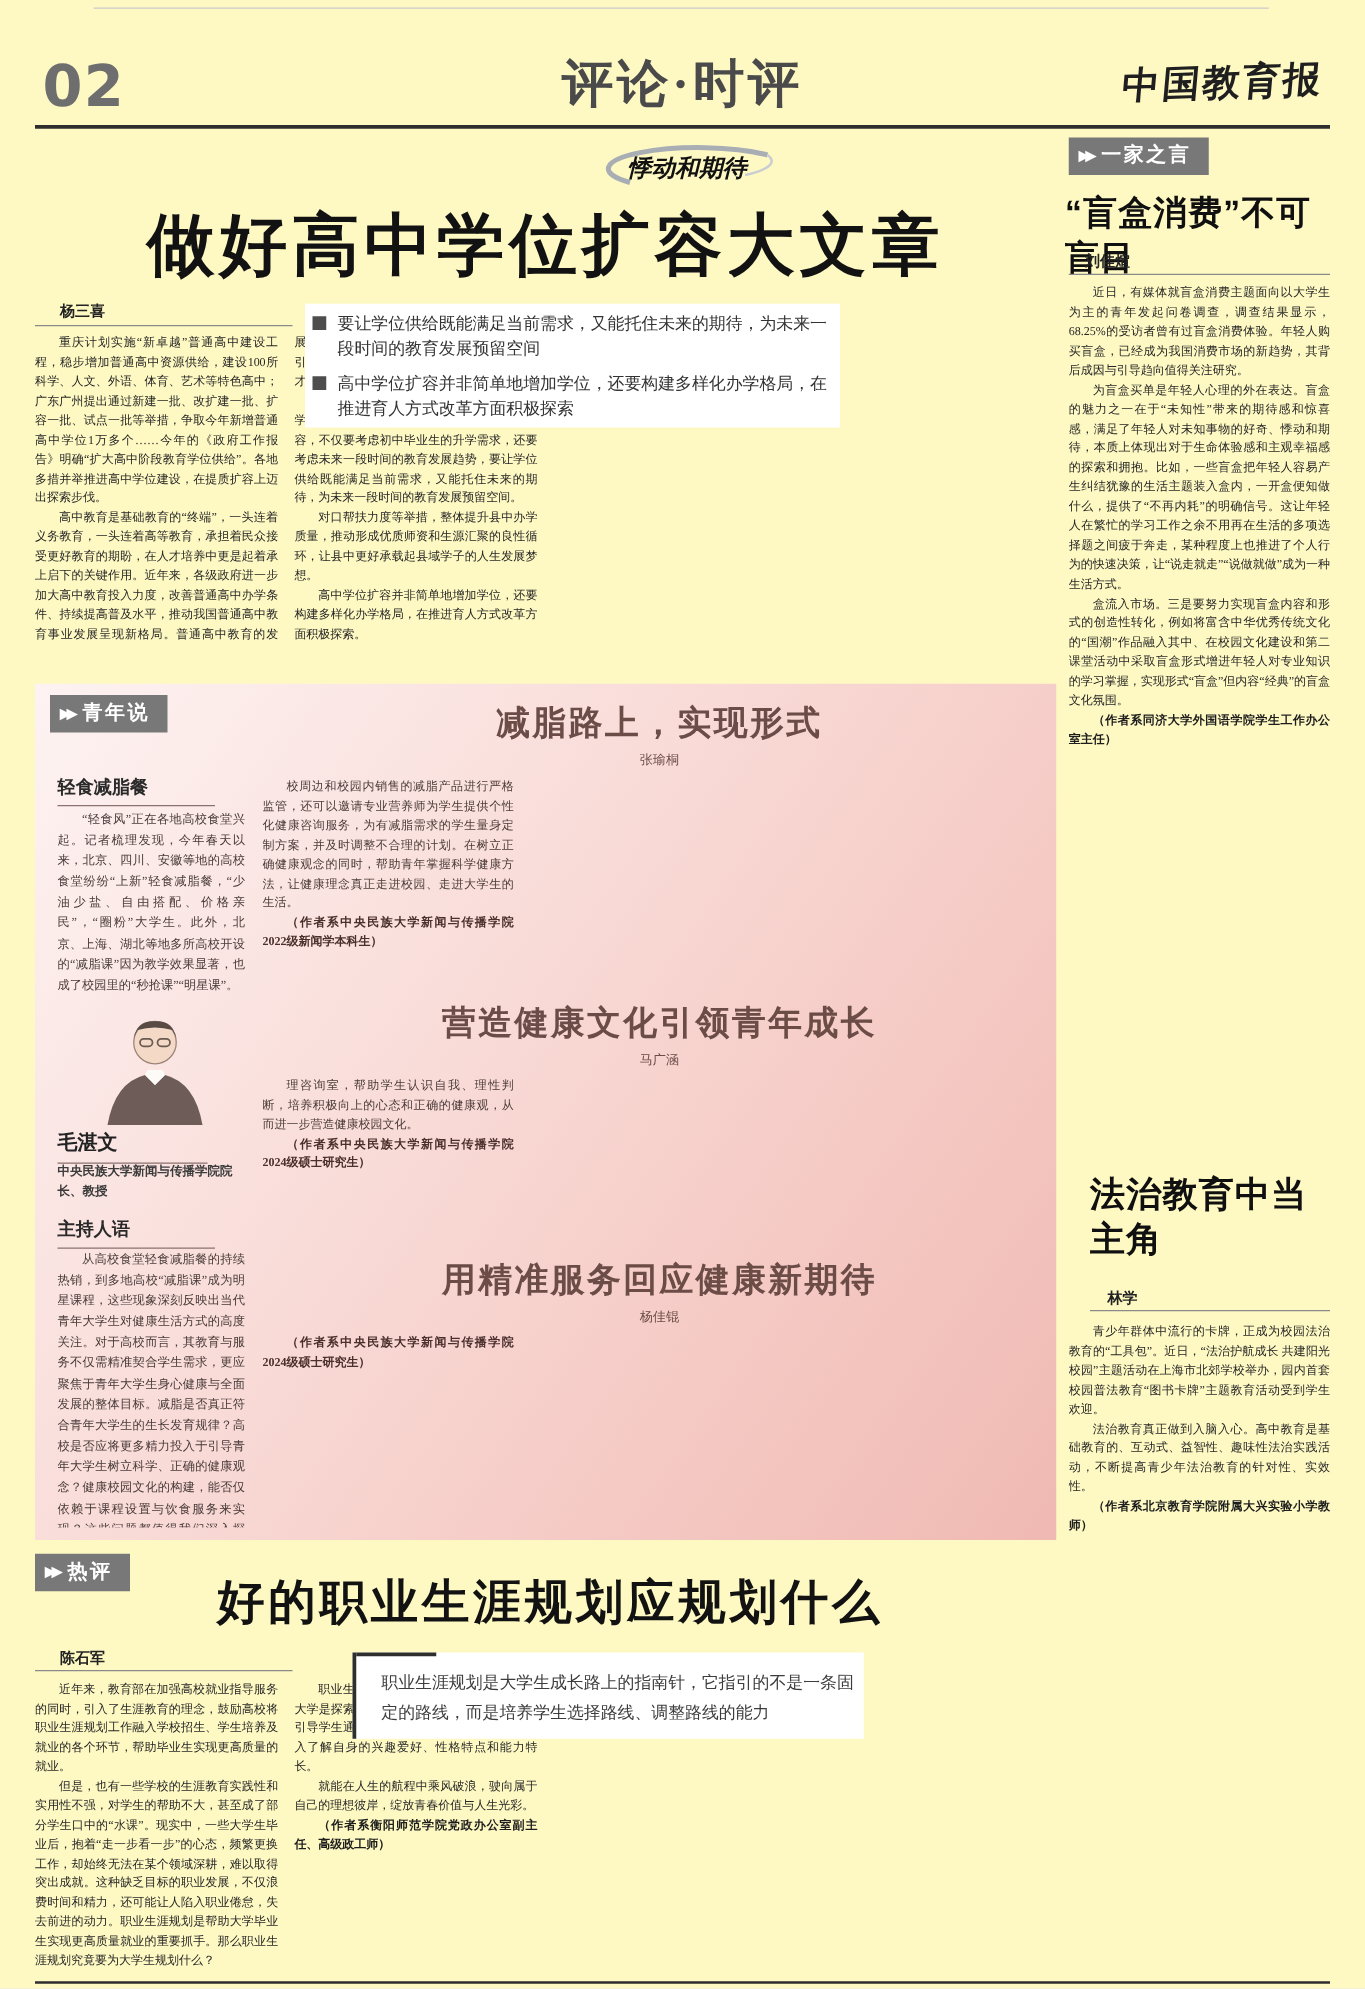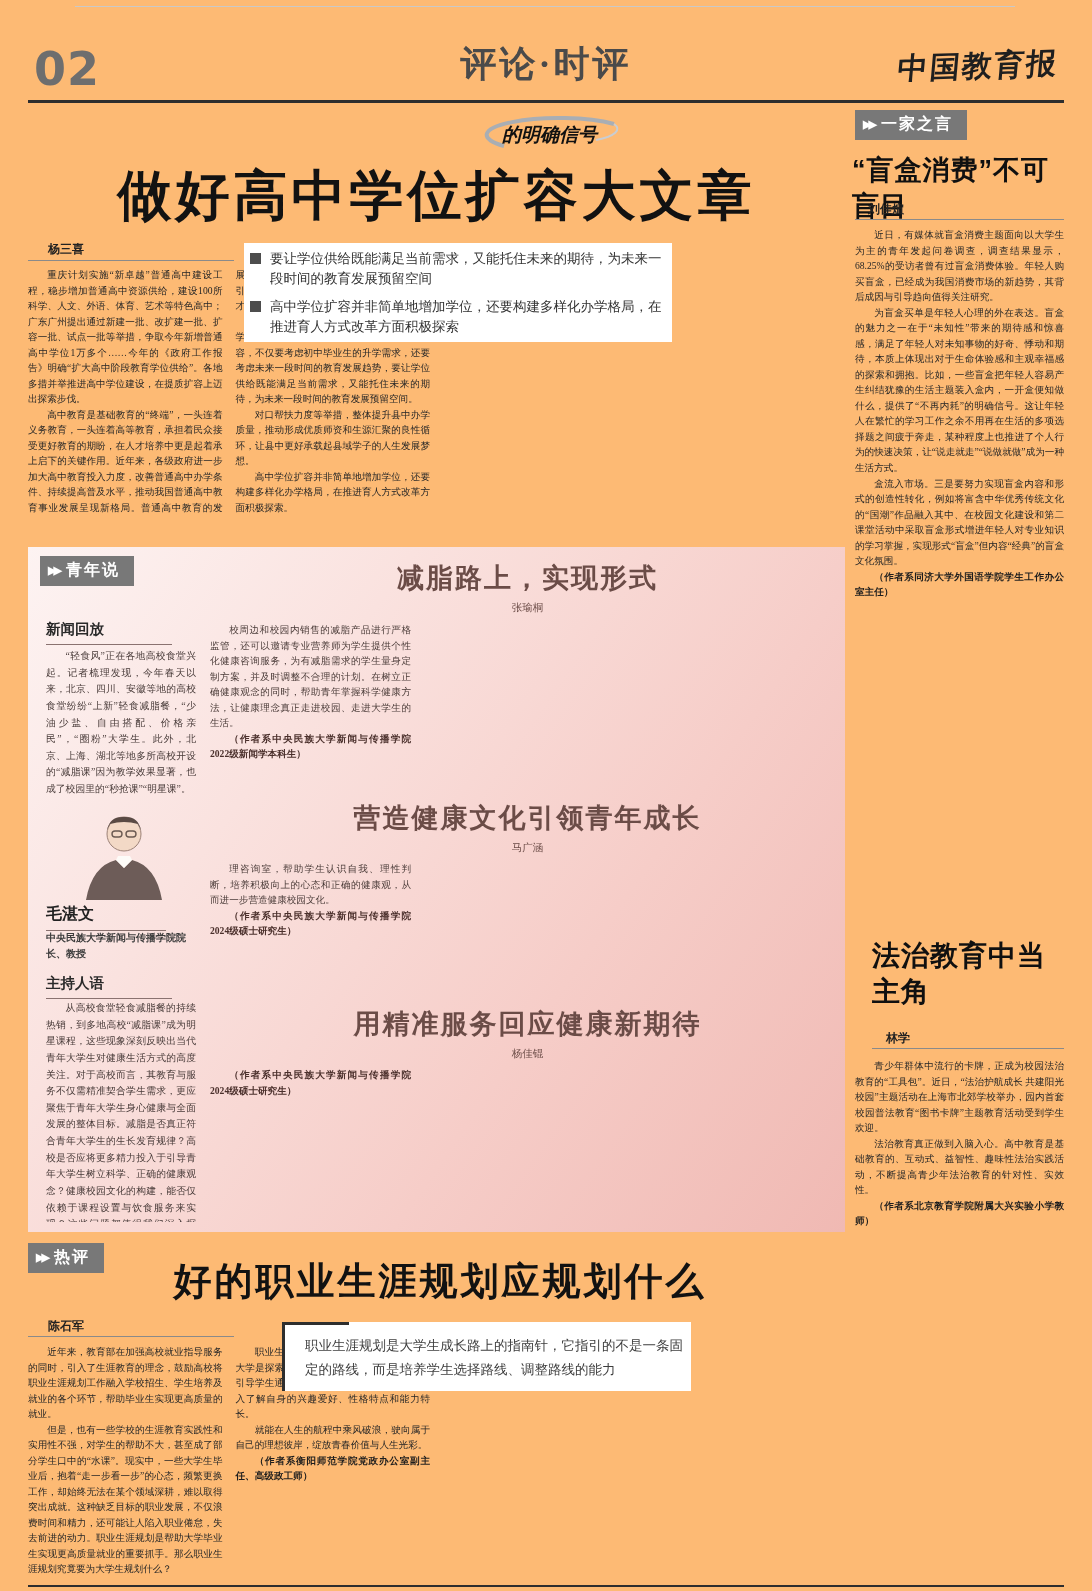--- a/index.html
+++ b/index.html
@@ -1,26 +1,26 @@
 <!DOCTYPE html>
 <html><head>
 <meta charset="utf-8">
 <style>
   html,body{margin:0;padding:0;background:#e8e8e8;}
-  #page{position:relative;width:1092px;height:1591px;background:#fdba74;
+  #page{position:relative;width:1092px;height:1591px;background:#fef9c3;
         font-family:"Liberation Sans",sans-serif;color:#222;overflow:hidden;}
   .abs{position:absolute;}
   .rule{background:#2e2e2e;}
   .hairline{background:#c9c9c9;}
 
   
   .pagenum{font-size:46px;font-weight:bold;color:#6e6e6e;font-family:"DejaVu Sans",sans-serif;letter-spacing:1px;}
   .hdr-meta{font-size:10px;color:#555;line-height:1.55;}
   .hdr-meta .d1{font-size:11px;font-weight:bold;color:#333;}
-  .section-title{font-family:"Liberation Serif",serif;font-size:36px;font-weight:bold;color:#4a4a4a;letter-spacing:3px;text-align:center;}
+  .section-title{font-family:"Liberation Serif",serif;font-size:41px;font-weight:bold;color:#4a4a4a;letter-spacing:3px;text-align:center;}
   .masthead{font-family:"DejaVu Serif",serif;font-size:30px;font-weight:bold;color:#1f1f1f;transform:skewX(-7deg) rotate(-2deg);letter-spacing:2px;}
 
   
   .badge{display:inline-flex;align-items:center;background:#787878;color:#fff;
          font-weight:bold;font-size:16px;padding:4px 14px 5px 8px;letter-spacing:2px;}
   .badge .arr{font-size:11px;letter-spacing:-3px;margin-right:7px;color:#fff;}
 
   
   .swoosh-text{font-family:"DejaVu Serif",serif;font-style:italic;font-weight:bold;font-size:19px;color:#111;}
   .main-headline{font-size:54px;font-weight:900;color:#121212;letter-spacing:4px;text-align:center;
@@ -70,21 +70,21 @@
   <div class="abs pagenum" style="left:34px;top:42px;">02</div>
   <div class="abs section-title" style="left:0;top:40px;width:1092px;">评论·时评</div>
   <div class="abs masthead" style="right:34px;top:46px;">中国教育报</div>
   <div class="abs rule" style="left:28px;top:100px;width:1036px;height:3px;"></div>
 
   <div class="abs" style="left:476px;top:106px;width:160px;height:54px;">
     <svg width="160" height="54" viewBox="0 0 160 54">
       <path d="M28 40 A 64 15 0 1 1 138 18" stroke="#a9aeb4" stroke-width="4" fill="none"></path>
       <path d="M138 18 A 64 15 0 0 1 120 34" stroke="#c9cdd2" stroke-width="2" fill="none"></path>
     </svg>
-    <div class="abs swoosh-text" style="left:26px;top:16px;white-space:nowrap;">的明确信号</div>
+    <div class="abs swoosh-text" style="left:26px;top:16px;white-space:nowrap;">悸动和期待</div>
   </div>
 
   <div class="abs main-headline" style="left:28px;top:160px;width:817px;">做好高中学位扩容大文章</div>
 
   <div class="abs byline" style="left:36px;top:241px;">杨三喜</div>
   <div class="abs byline-rule" style="left:28px;top:260px;width:206px;"></div>
 
   <div class="abs bodytext" style="left:28px;top:267px;width:817px;height:253px;column-count:4;column-gap:13px;">
     <p>重庆计划实施“新卓越”普通高中建设工程，稳步增加普通高中资源供给，建设100所科学、人文、外语、体育、艺术等特色高中；广东广州提出通过新建一批、改扩建一批、扩容一批、试点一批等举措，争取今年新增普通高中学位1万多个……今年的《政府工作报告》明确“扩大高中阶段教育学位供给”。各地多措并举推进高中学位建设，在提质扩容上迈出探索步伐。</p>
     <p>高中教育是基础教育的“终端”，一头连着义务教育，一头连着高等教育，承担着民众接受更好教育的期盼，在人才培养中更是起着承上启下的关键作用。近年来，各级政府进一步加大高中教育投入力度，改善普通高中办学条件、持续提高普及水平，推动我国普通高中教育事业发展呈现新格局。普通高中教育的发展，不仅有效发挥了对义务教育均衡发展的牵引功能，也为促进高等教育培养大批优秀人才、整体提高国民素质提供了有力支撑。</p>
@@ -129,21 +129,21 @@
     <p class="attr">（作者系北京教育学院附属大兴实验小学教师）</p>
   </div>
 
   <div class="abs pink" style="left:28px;top:547px;width:817px;height:685px;"></div>
 
   <div class="abs badge" style="left:40px;top:556px;">
     <span class="arr">▶▶</span>
     <span>青年说</span>
   </div>
 
-  <div class="abs side-head" style="left:46px;top:620px;width:126px;">新闻回放</div>
+  <div class="abs side-head" style="left:46px;top:620px;width:126px;">轻食减脂餐</div>
   <div class="abs side-text" style="left:46px;top:648px;width:150px;">
     <p>“轻食风”正在各地高校食堂兴起。记者梳理发现，今年春天以来，北京、四川、安徽等地的高校食堂纷纷“上新”轻食减脂餐，“少油少盐、自由搭配、价格亲民”，“圈粉”大学生。此外，北京、上海、湖北等地多所高校开设的“减脂课”因为教学效果显著，也成了校园里的“秒抢课”“明星课”。</p>
   </div>
 
   <div class="abs" style="left:72px;top:808px;width:104px;height:92px;">
     <svg width="104" height="92" viewBox="0 0 104 92">
       <circle cx="52" cy="26" r="17" fill="#f3d9c6" stroke="#9c8277" stroke-width="1"></circle>
       <path d="M35 22 Q38 8 52 9 Q66 8 69 22 L66 16 Q52 12 38 16 Z" fill="#5a4a44"></path>
       <rect x="40" y="23" width="10" height="6" rx="3" fill="none" stroke="#6b5a52" stroke-width="1.4"></rect>
       <rect x="54" y="23" width="10" height="6" rx="3" fill="none" stroke="#6b5a52" stroke-width="1.4"></rect>

